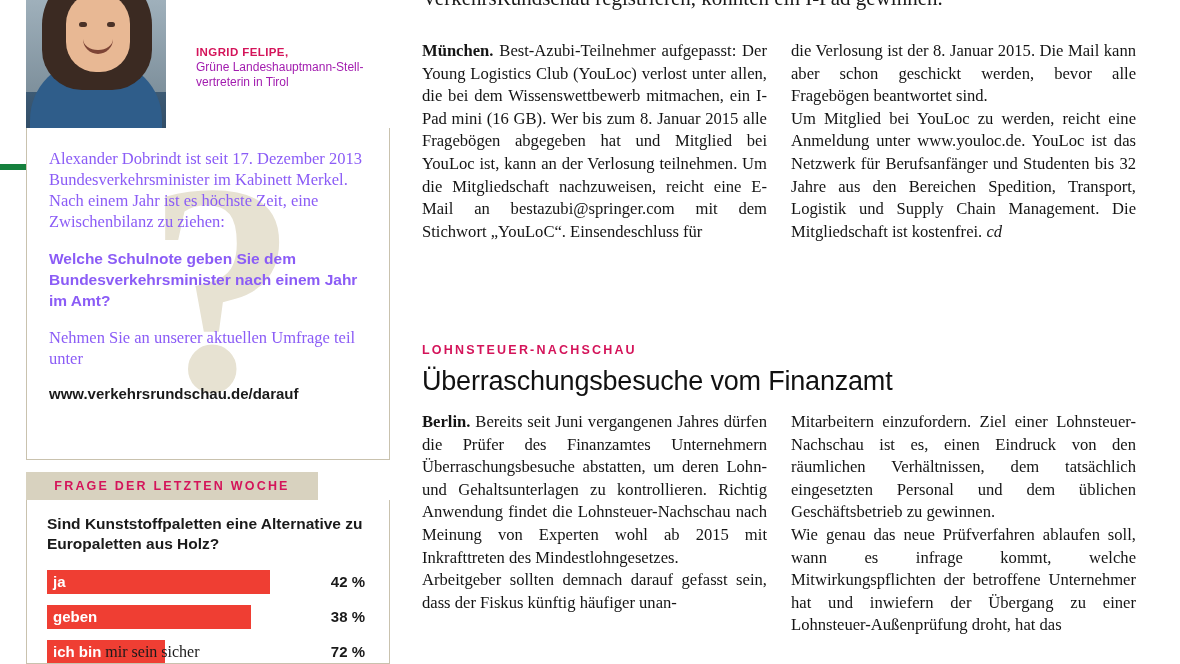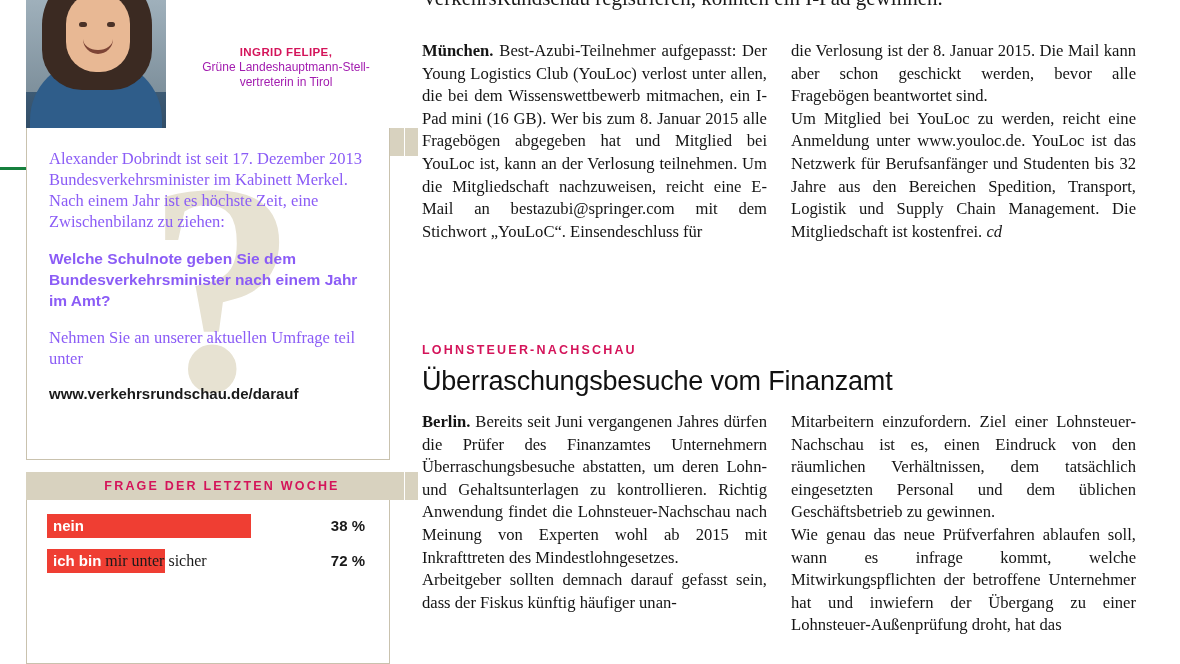--- a/index.html
+++ b/index.html
@@ -27,22 +27,21 @@
     transform: rotate(180deg);
     letter-spacing: 0.2px;
     white-space: nowrap;
   }
 
   .quote-box {
     position: relative;
     width: 364px;
     height: 170px;
     background: #ffffff;
-    border-bottom: 3px solid #15803d;
-    text-align: center;
+    border-bottom: 6px solid #15803d;
   }
   .portrait {
     position: absolute;
     left: 26px;
     top: 0px;
     width: 140px;
     height: 170px;
     overflow: hidden;
     background: #6d7d88;
   }
@@ -98,21 +97,21 @@
     width: 180px;
     font-family: "Liberation Sans", sans-serif;
     font-size: 12px;
     line-height: 15px;
     color: #a21caf;
   }
 
   
   .bar {
     position: absolute;
-    width: 392px;
+    width: 292px;
     height: 28px;
     background: #d8d2bf;
     display: flex;
     align-items: center;
     justify-content: center;
   }
   .bar span {
     font-family: "Liberation Sans", sans-serif;
     font-size: 12.5px;
     font-weight: bold;
@@ -323,34 +322,42 @@
     <p>Nehmen Sie an unserer aktuellen Umfrage teil unter</p>
     <a href="#">www.verkehrsrundschau.de/darauf</a>
   </div>
 </div>
 
 <div class="bar" style="left:26px; top:472px;">
   <span>FRAGE DER LETZTEN WOCHE</span>
 </div>
 
 <div class="lastq">
-
+  <h3>Sind Kunststoffpaletten eine Alternative zu Europaletten aus Holz?</h3>
+
+  <div class="poll-row">
+    <div class="poll-bar" id="bar0" style="width: 223px;"></div>
+    <div class="poll-label">
+      <span>ja</span><span class="tail"></span>
+    </div>
+    <div class="poll-pct">42 %</div>
+  </div>
 
   <div class="poll-row">
     <div class="poll-bar" id="bar1" style="width: 204px;"></div>
     <div class="poll-label">
-      <span>nein</span><span class="tail"></span>
+      <span>geben</span><span class="tail"></span>
     </div>
     <div class="poll-pct">38 %</div>
   </div>
 
   <div class="poll-row">
     <div class="poll-bar" id="bar2" style="width: 118px;"></div>
     <div class="poll-label">
-      <span>ich bin</span><span class="tail"> mir unter sicher</span>
+      <span>ich bin</span><span class="tail"> mir sein sicher</span>
     </div>
     <div class="poll-pct">72 %</div>
   </div>
 </div>
 
 <div class="vrule"></div>
 
 <div class="teaser">VerkehrsRundschau registrieren, könnten ein I-Pad gewinnen.</div>
 
 <div class="col" id="col-a">

